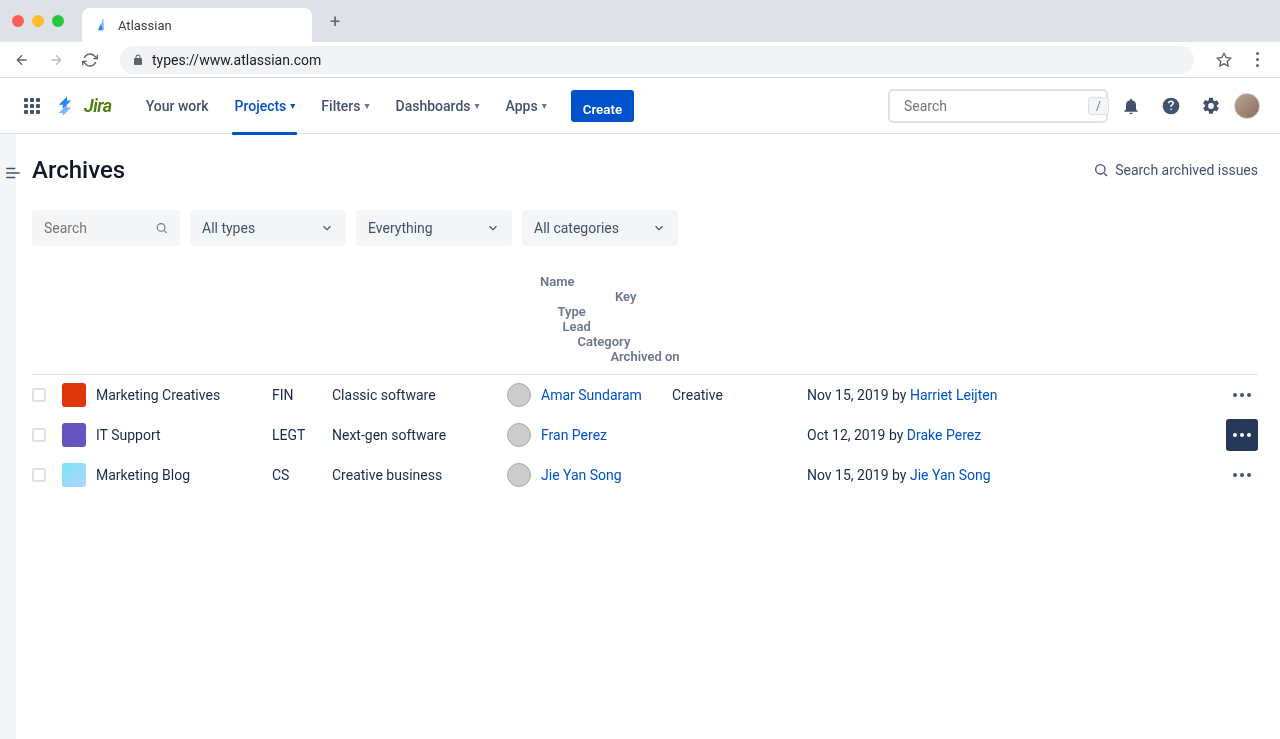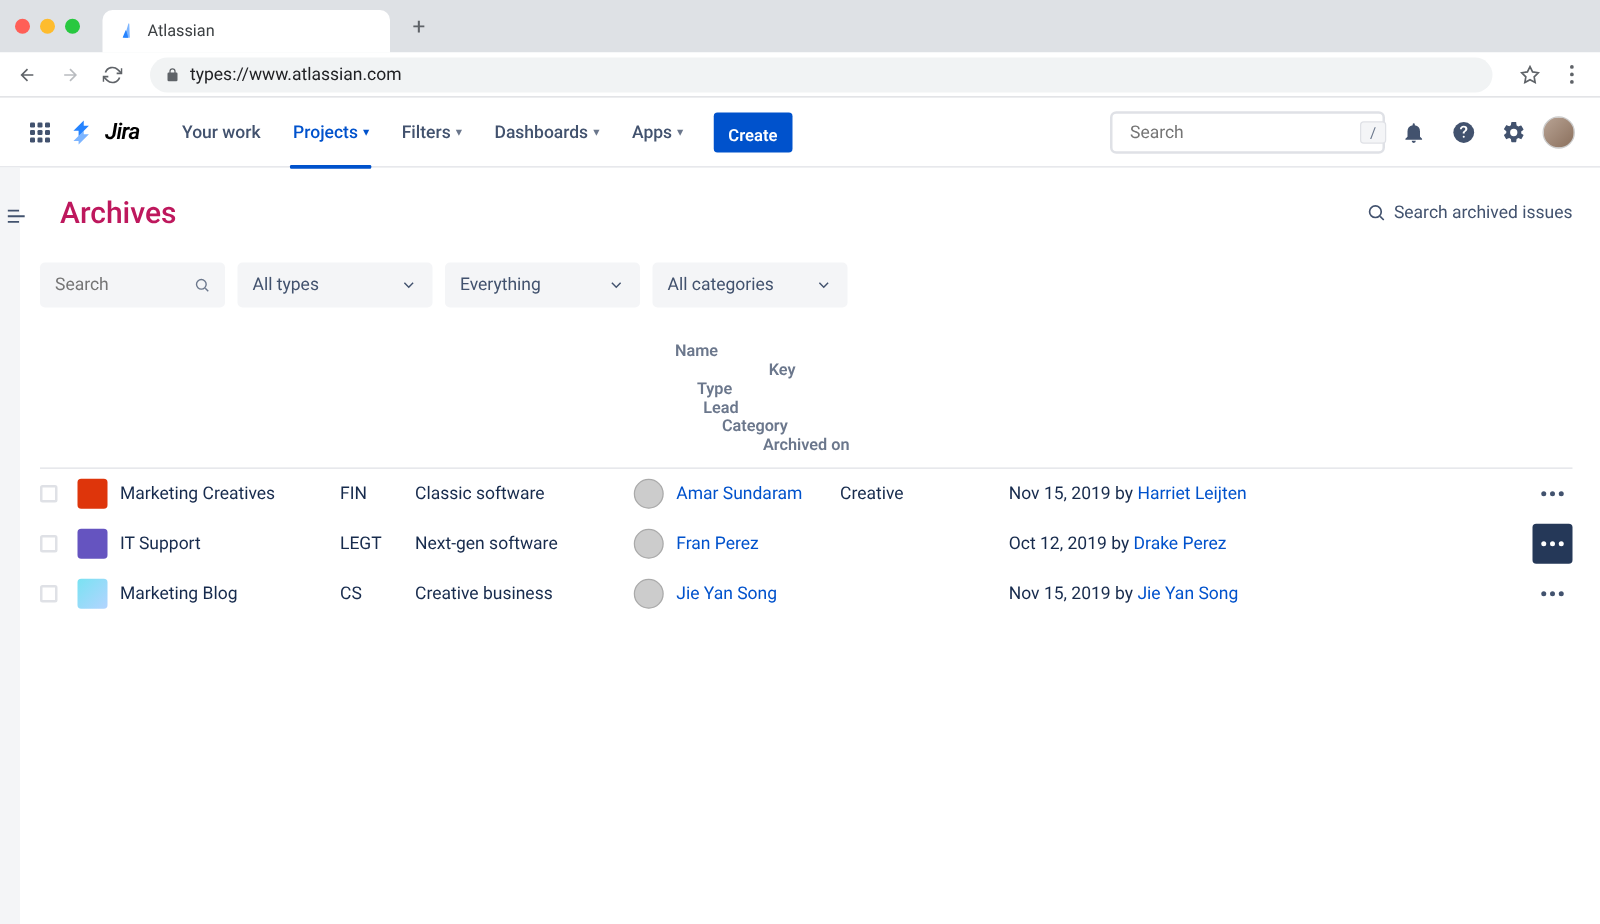--- a/index.html
+++ b/index.html
@@ -22,41 +22,41 @@
 .addr-text{font-size:14px;color:#202124;}
 .star-ic{color:#5f6368;margin-left:6px;}
 .kebab-ic{display:flex;flex-direction:column;gap:3px;align-items:center;justify-content:center;width:18px;}
 .kebab-ic span{width:3px;height:3px;background:#5f6368;border-radius:50%;}
 
 .jira-nav{height:56px;display:flex;align-items:center;padding:0 20px;border-bottom:1px solid #dfe1e6;gap:6px;}
 .app-switcher{display:grid;grid-template-columns:repeat(3,4px);grid-template-rows:repeat(3,4px);gap:2px;padding:4px;margin-right:6px;}
 .app-switcher span{width:4px;height:4px;background:#42526e;border-radius:1px;}
 .jira-logo{display:flex;align-items:center;gap:6px;margin-right:18px;}
 .jira-mark{color:#2684ff;}
-.jira-word{font-weight:600;font-size:18px;color:#000000;font-style:italic;letter-spacing:-0.5px;}
+.jira-word{font-weight:600;font-size:18px;color:#4d7c0f;font-style:italic;letter-spacing:-0.5px;}
 .nav-item{padding:0 10px;height:56px;display:flex;align-items:center;color:#42526e;font-weight:500;cursor:pointer;gap:4px;position:relative;}
 .nav-item.active{color:#0052cc;}
 .nav-item.active::after{content:"";position:absolute;bottom:-1px;left:8px;right:8px;height:3px;background:#0052cc;border-radius:1px;}
 .nav-caret{font-size:10px;color:#6b778c;}
 .nav-item.active .nav-caret{color:#0052cc;}
 .create-btn{background:#0052cc;color:#fff;border:none;border-radius:3px;padding:12px 12px;height:32px;font-weight:600;margin-left:8px;cursor:pointer;}
 .nav-spacer{flex:1;}
 .nav-search{display:flex;align-items:center;border:2px solid #dfe1e6;border-radius:5px;height:34px;padding:0 8px;width:220px;gap:6px;background:#fff;}
 .nav-search input{border:none;outline:none;flex:1;font-size:14px;color:#6b778c;}
 .kbd{background:#f4f5f7;border-radius:3px;padding:1px 7px;font-size:12px;color:#6b778c;border:1px solid #dfe1e6;}
 .nav-icon{color:#42526e;width:34px;height:34px;display:flex;align-items:center;justify-content:center;}
 .avatar{width:26px;height:26px;border-radius:50%;background:linear-gradient(135deg,#b8a394,#8a6f5c);border:1px solid #ccc;}
 
 .page-body{display:flex;}
 .sidebar-gutter{width:16px;background:#f4f5f7;min-height:640px;}
 .sidebar-toggle-wrap{padding:30px 4px 0 4px;}
 .sidebar-toggle{color:#42526e;cursor:pointer;}
 .content{flex:1;padding:22px 22px 22px 16px;}
 .page-header{display:flex;align-items:center;justify-content:space-between;margin-bottom:26px;}
-.page-title{font-size:24px;font-weight:500;color:#be185d;margin-left:16px;}
+.page-title{font-size:24px;font-weight:500;color:#0f172a;}
 .archived-link{display:flex;align-items:center;gap:6px;color:#42526e;font-size:14px;cursor:pointer;}
 
 .filters-row{display:flex;gap:10px;margin-bottom:28px;}
 .filter-pill{background:#f4f5f7;border:none;border-radius:4px;height:36px;display:flex;align-items:center;justify-content:space-between;padding:0 12px;cursor:pointer;color:#42526e;}
 .filter-search{width:148px;gap:8px;}
 .filter-search input{border:none;background:transparent;outline:none;width:100%;font-size:14px;color:#6b778c;}
 .filter-type{width:156px;}
 .filter-everything{width:156px;}
 .filter-category{width:156px;}
 .filter-caret{color:#42526e;}

